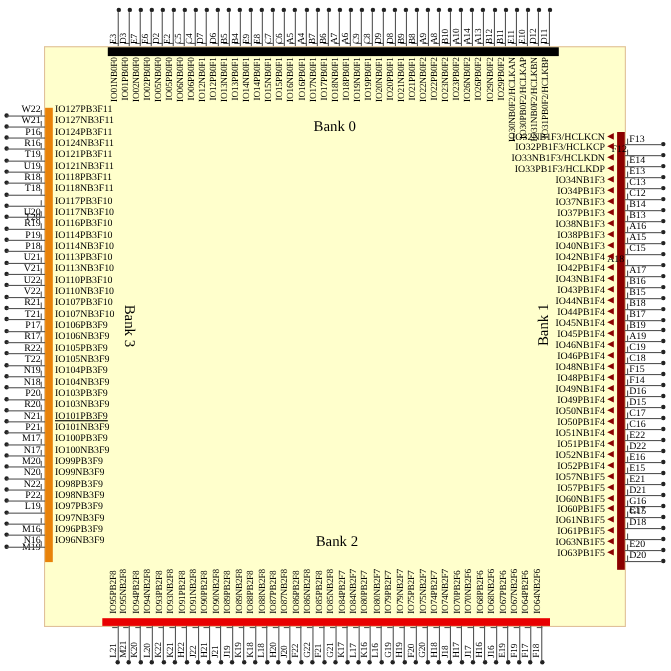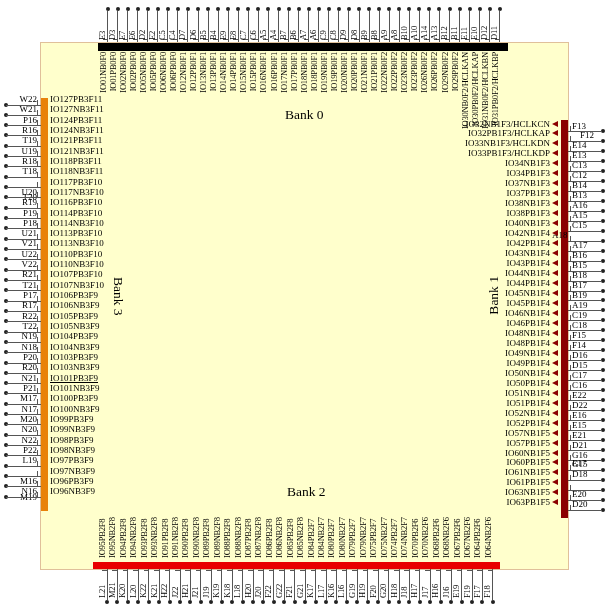--- a/index.html
+++ b/index.html
@@ -435,23 +435,23 @@
       <div class="io" style="left: 50px; top: 486.16px; width: 120px;">IO96NB3F9</div>
       <div class="dot" style="left: 601px; top: 129px;"></div>
       <div class="hv" style="left: 568px; top: 131px; width: 34px; height: 1px;"></div>
       <div class="hv" style="left: 570px; top: 126px; width: 1px; height: 5px;"></div>
       <div class="ball" style="left: 572px; top: 120.5px; width: 30px;">F13</div>
       <div class="tri" style="left: 552px; top: 120.5px; border-right-color: rgb(139, 0, 0);"></div>
       <div class="io right-al" style="left: 400px; top: 118.5px; width: 150px;">IO32NB1F3/HCLKCN</div>
       <div class="dot" style="left: 601px; top: 138.97px;"></div>
       <div class="hv" style="left: 568px; top: 140.97px; width: 34px; height: 1px;"></div>
       <div class="hv" style="left: 570px; top: 135.97px; width: 1px; height: 5px;"></div>
-      <div class="ball" style="left: 580px; top: 130.47px; width: 30px;">F12</div>
+      <div class="ball" style="left: 556px; top: 130.47px; width: 30px;">F12</div>
       <div class="tri" style="left: 552px; top: 130.47px; border-right-color: rgb(139, 0, 0);"></div>
-      <div class="io right-al" style="left: 400px; top: 128.47px; width: 150px;">IO32PB1F3/HCLKAP</div>
+      <div class="io right-al" style="left: 400px; top: 128.47px; width: 150px;">IO32PB1F3/HCLKCP</div>
       <div class="dot" style="left: 601px; top: 148.94px;"></div>
       <div class="hv" style="left: 568px; top: 150.94px; width: 34px; height: 1px;"></div>
       <div class="hv" style="left: 570px; top: 145.94px; width: 1px; height: 5px;"></div>
       <div class="ball" style="left: 572px; top: 140.44px; width: 30px;">E14</div>
       <div class="tri" style="left: 552px; top: 140.44px; border-right-color: rgb(139, 0, 0);"></div>
       <div class="io right-al" style="left: 400px; top: 138.44px; width: 150px;">IO33NB1F3/HCLKDN</div>
       <div class="dot" style="left: 601px; top: 158.91px;"></div>
       <div class="hv" style="left: 568px; top: 160.91px; width: 34px; height: 1px;"></div>
       <div class="hv" style="left: 570px; top: 155.91px; width: 1px; height: 5px;"></div>
       <div class="ball" style="left: 572px; top: 150.41px; width: 30px;">E13</div>

